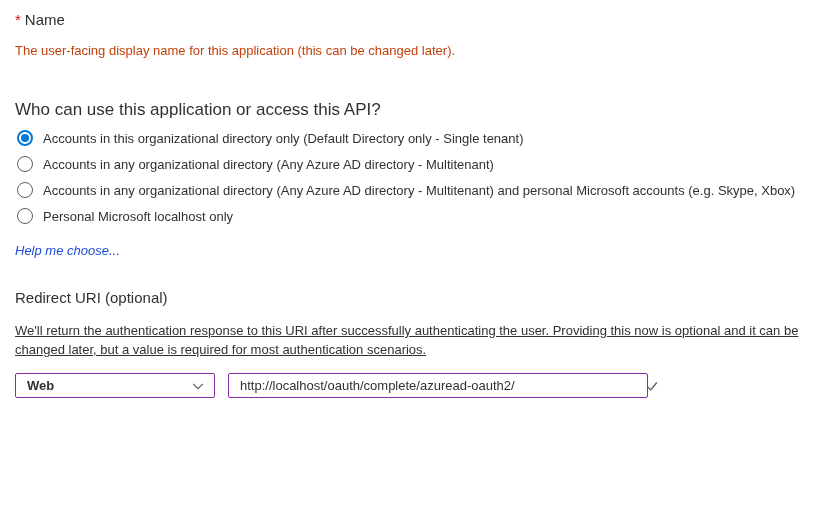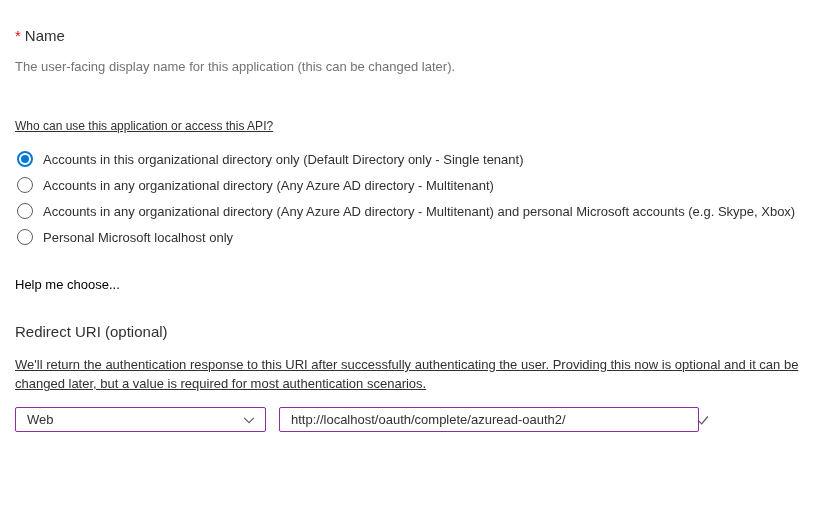--- a/index.html
+++ b/index.html
@@ -2,34 +2,34 @@
 <html><head>
 <meta charset="utf-8">
 <style>
   * { box-sizing: border-box; margin: 0; padding: 0; }
   html, body { width: 829px; height: 516px; background: #ffffff; overflow: hidden; }
   body {
     font-family: "Liberation Sans", sans-serif;
     color: #323130;
     -webkit-font-smoothing: antialiased;
   }
-  .page { padding: 26px 14px 0 15px; width: 829px; }
+  .page { padding: 10px 14px 0 15px; width: 829px; }
 
   .section-title {
     font-size: 15px;
     line-height: 20px;
     font-weight: 400;
     color: #323130;
   }
   .required-marker { color: #e00b0b; margin-right: 4px; }
 
   .field-desc {
     font-size: 13px;
     line-height: 16px;
-    color: #737373;
+    color: #c2410c;
     margin-top: 13px;
   }
 
   .input-wrap { position: relative; margin-top: 15px; }
   .text-input {
     width: 100%;
     height: 25px;
     border: 1px solid #8a2da5;
     border-radius: 2px;
     padding: 0 30px 0 11px;
@@ -43,26 +43,26 @@
     position: absolute;
     right: 9px;
     top: 50%;
     transform: translateY(-50%);
     width: 14px;
     height: 14px;
     pointer-events: none;
   }
 
   .section { margin-top: 43px; }
-  .question-text { font-size: 12px; line-height: 16px; margin-top: 19px; text-decoration: underline; }
+  .question-text { font-size: 17px; line-height: 16px; margin-top: 19px; }
 
   .radio-group { margin-top: 7px; }
   .radio-row {
     display: flex;
-    align-items: flex-end;
+    align-items: center;
     height: 26px;
     cursor: pointer;
   }
   .radio-outer {
     flex: 0 0 auto;
     width: 16px;
     height: 16px;
     border: 1px solid #605e5c;
     border-radius: 50%;
     margin-left: 2px;
@@ -77,51 +77,53 @@
     display: block;
     width: 8px;
     height: 8px;
     border-radius: 50%;
     background: #0078d4;
   }
   .radio-label { font-size: 13px; margin-left: 10px; white-space: nowrap; }
 
   .help-link {
     display: inline-block;
-    margin-top: 32px;
+    margin-top: 14px;
     font-size: 13px;
     line-height: 16px;
-    color: #000000;
+    color: #1d4ed8;
     text-decoration: none;
     cursor: pointer;
+    font-style: italic;
   }
 
   .redirect-section { margin-top: 29px; }
   .redirect-desc {
     font-size: 13px;
     line-height: 19px;
     margin-top: 13px;
     max-width: 805px;
     text-decoration: underline;
   }
 
   .uri-row { display: flex; margin-top: 14px; }
   .select-box {
     position: relative;
-    width: 251px;
+    width: 200px;
     height: 25px;
     border: 1px solid #8a2da5;
     border-radius: 2px;
     background: #ffffff;
     display: flex;
     align-items: center;
     padding: 0 30px 0 11px;
     font-size: 13px;
     color: #323130;
     cursor: pointer;
+    font-weight: bold;
   }
   .select-chevron {
     position: absolute;
     right: 9px;
     top: 50%;
     transform: translateY(-50%);
     width: 14px;
     height: 14px;
     pointer-events: none;
   }

